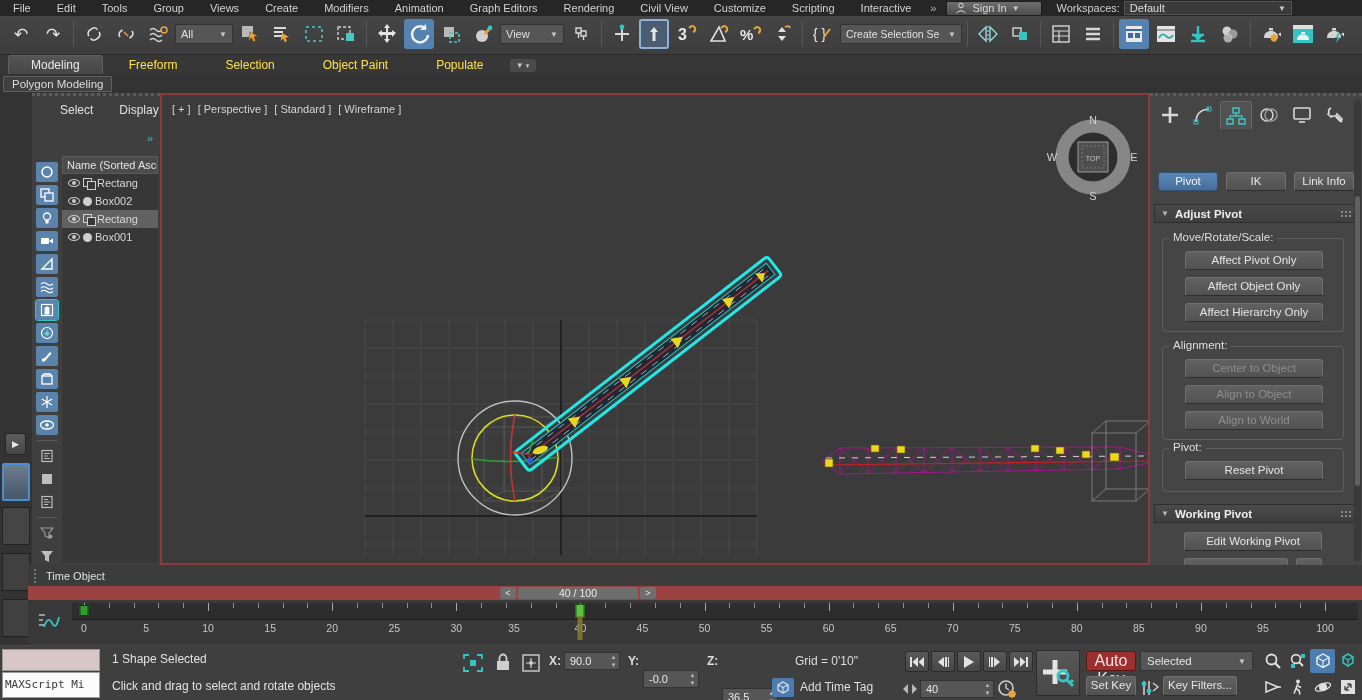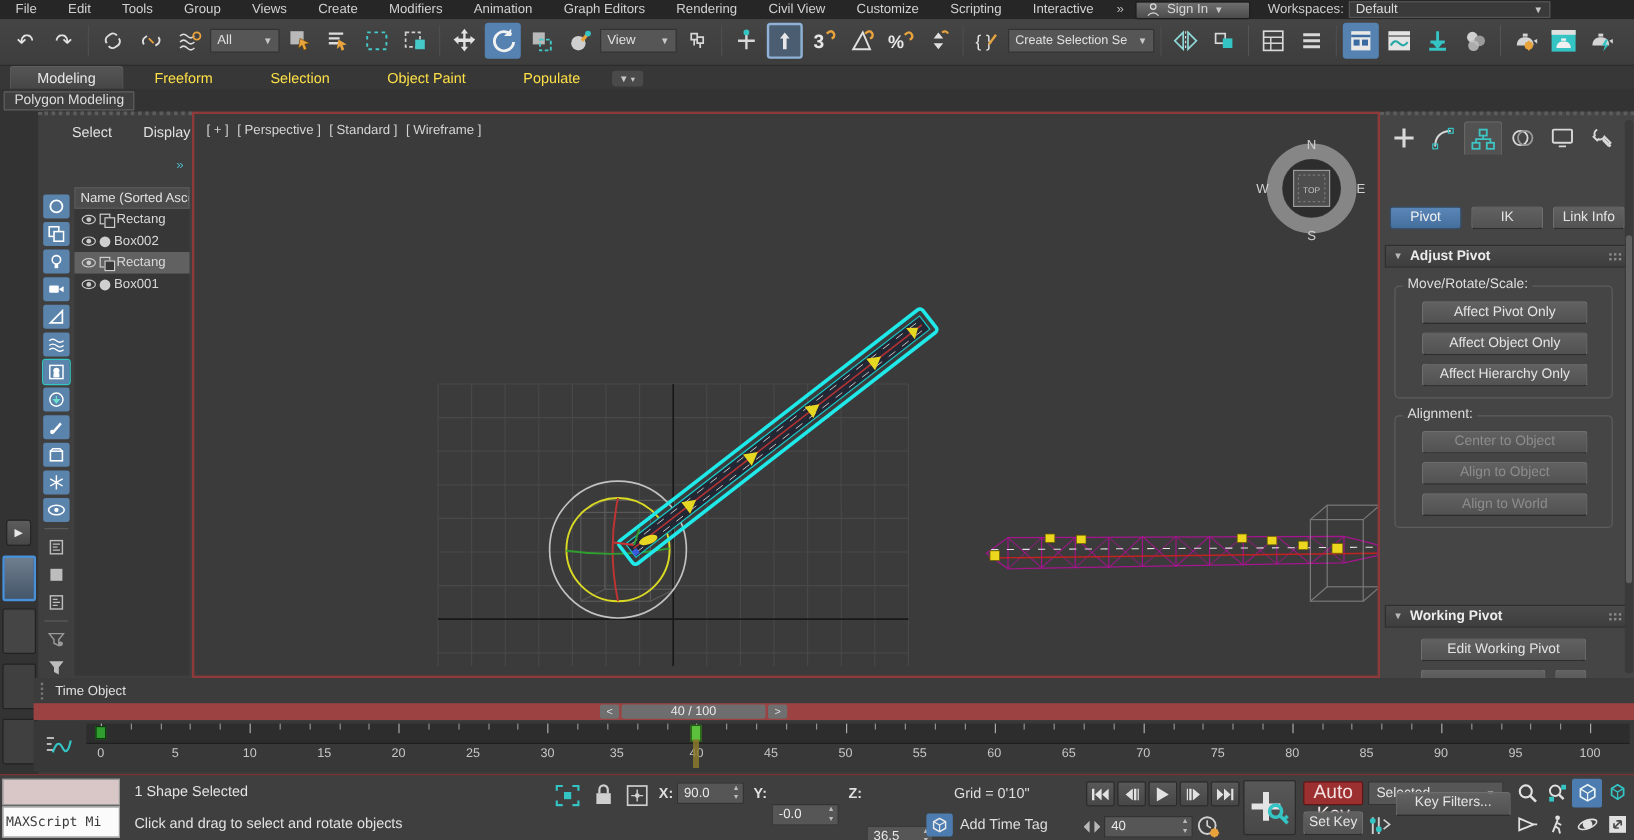--- a/index.html
+++ b/index.html
@@ -103,21 +103,21 @@
 .mxs-white{left:2px;top:26px;width:98px;height:26px;background:#fbfbfb;border:1px solid #9a9a9a;color:#3a3a3a;font-family:"DejaVu Sans Mono",monospace;font-size:11px;line-height:24px;padding-left:2px;overflow:hidden;white-space:nowrap}
 .st-line1{left:112px;top:6px;font-size:12px;color:#e2e2e2}
 .st-line2{left:112px;top:33px;font-size:12px;color:#e2e2e2}
 .coord-label{font-size:12px;color:#dedede;font-weight:bold}
 .coord-field{height:18px;background:#565656;border:1px solid #333;color:#e8e8e8;font-size:11px;padding:2px 12px 2px 5px;position:relative}
 .spin{position:absolute;right:1px;top:1px;width:9px;height:14px;display:flex;flex-direction:column;align-items:center;justify-content:space-between;font-size:6px;color:#bbb}
 .pb-btn{width:24px;height:21px;background:linear-gradient(#585858,#474747);border:1px solid #2c2c2c;border-radius:2px;display:flex;align-items:center;justify-content:center}
 .autokey{left:1086px;top:5px;width:50px;height:20px;background:#9c2f2f;border:1px solid #5d1717;border-radius:2px;color:#f4e2e2;font-size:16px;text-align:center;line-height:18px}
 .setkey{left:1086px;top:30px;width:50px;height:20px}
 .sel-dd{left:1140px;top:5px;width:113px;height:20px;background:#565656;border:1px solid #333;color:#e4e4e4;font-size:11.5px;display:flex;align-items:center;justify-content:space-between;padding:0 6px}
-.kf-btn{left:1163px;top:14px;width:96px;height:20px}
+.kf-btn{left:1163px;top:30px;width:74px;height:20px}
 .nav{width:25px;height:24px;display:flex;align-items:center;justify-content:center;border-radius:2px}
 .nav.active{background:#4d7cb0}
 </style>
 </head>
 <body>
 
 <div id="menubar">
   <span class="menu-item">File</span>
   <span class="menu-item">Edit</span>
   <span class="menu-item">Tools</span>
@@ -664,20 +664,24 @@
     <span class="grp-legend">Move/Rotate/Scale:</span>
     <div class="btn3d" style="top:12px">Affect Pivot Only</div>
     <div class="btn3d" style="top:38px">Affect Object Only</div>
     <div class="btn3d" style="top:64px">Affect Hierarchy Only</div>
   </div>
   <div class="grp" style="top:250px;height:94px">
     <span class="grp-legend">Alignment:</span>
     <div class="btn3d disabled" style="top:12px">Center to Object</div>
     <div class="btn3d disabled" style="top:38px">Align to Object</div>
     <div class="btn3d disabled" style="top:64px">Align to World</div>
+  </div>
+  <div class="grp" style="top:352px;height:44px">
+    <span class="grp-legend">Pivot:</span>
+    <div class="btn3d" style="top:12px">Reset Pivot</div>
   </div>
   <div class="rollout-h" style="top:408px">
     <span class="tri">▼</span>
     <b>Working Pivot</b>
     <span class="grip">
         <i></i>
       </span>
   </div>
   <div class="btn3d" style="position:absolute;left:34px;top:436px;width:138px;height:19px">Edit Working Pivot</div>
   <div class="btn3d" style="position:absolute;left:34px;top:462px;width:104px;height:19px"></div>

